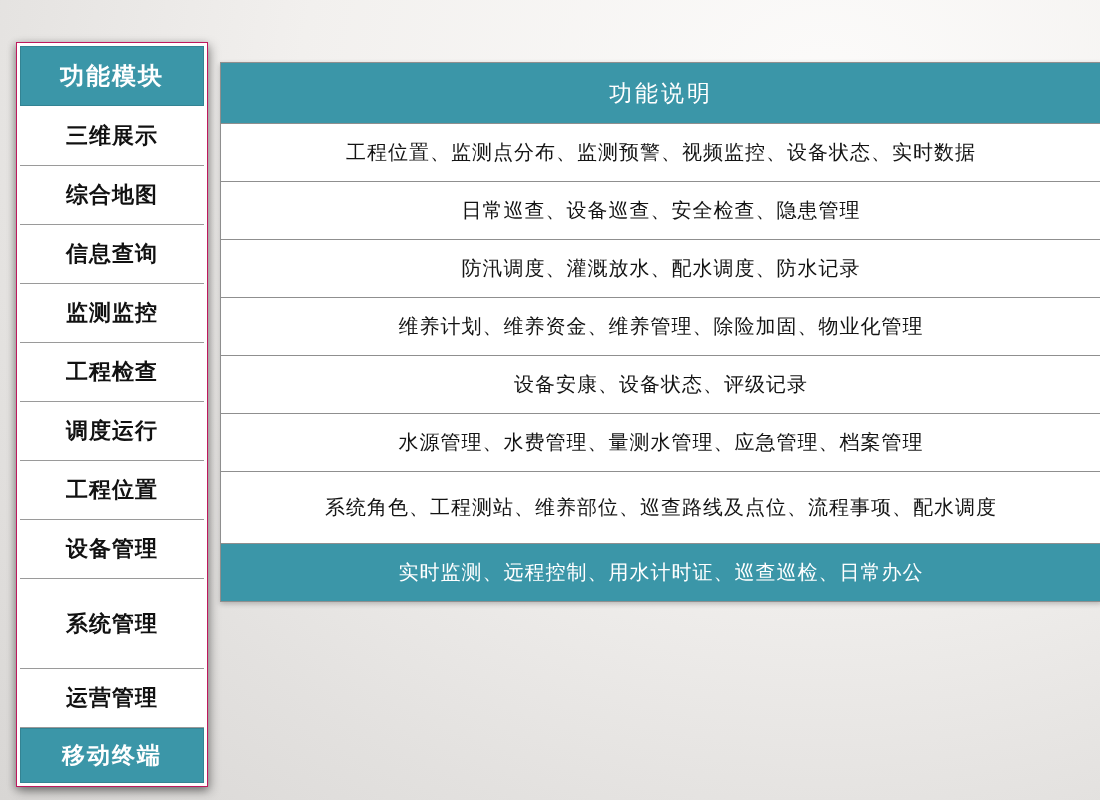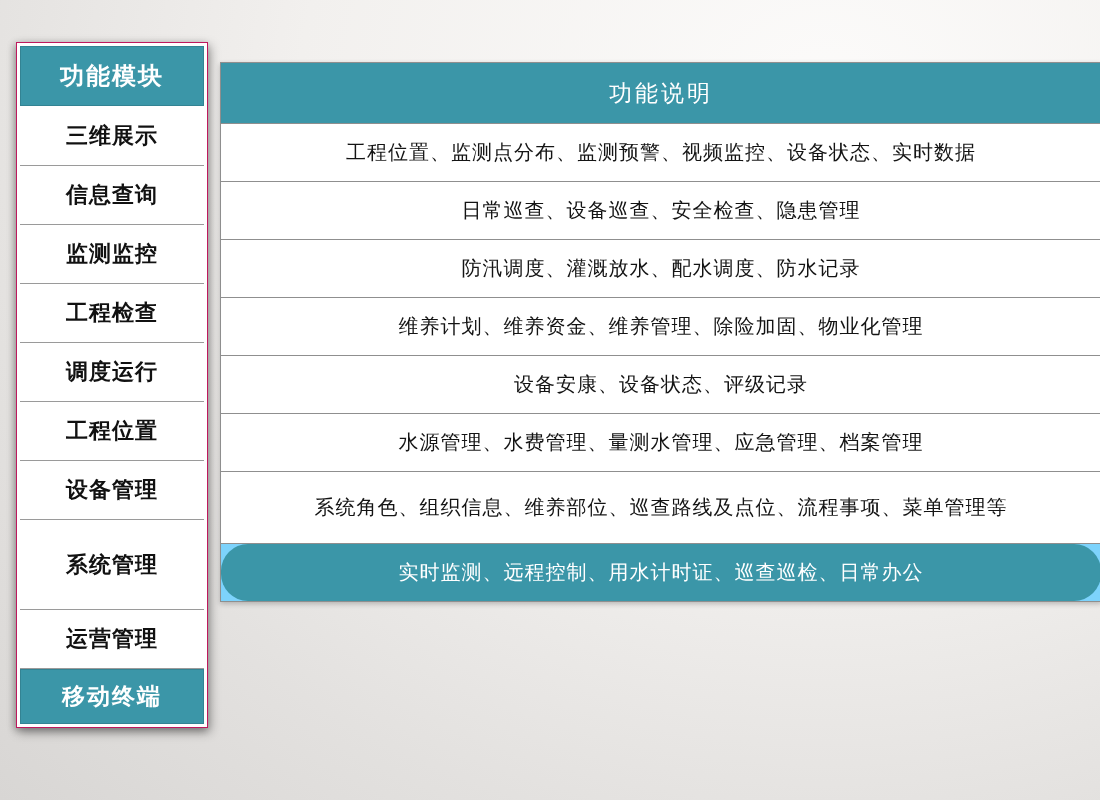--- a/index.html
+++ b/index.html
@@ -22,21 +22,21 @@
     font-size:23px;font-weight:500;letter-spacing:3px;
     border-bottom:1px solid #8f8f8f;
   }
   .dt-row{
     height:57px;background:#fff;color:#141414;
     display:flex;align-items:center;justify-content:center;
     font-size:20px;font-weight:500;letter-spacing:1px;
     border-bottom:1px solid #8f8f8f;text-align:center;
   }
   .dt-row.tall{height:71px;}
-  .dt-row.teal{background:var(--teal);color:#fff;border-bottom:none;border-radius:27px;}
+  .dt-row.teal{background:var(--teal);color:#fff;border-bottom:none;}
 
   
   .sidebar{
     position:absolute;left:16px;top:42px;width:192px;z-index:2;
     background:#fff;border:1px solid #be185d;box-sizing:border-box;
     padding:3px;box-shadow:2px 4px 10px rgba(0,0,0,0.38), -2px 2px 7px rgba(0,0,0,0.22);
   }
   .sb-header{
     height:60px;background:var(--teal);color:#fff;
     display:flex;align-items:center;justify-content:center;
@@ -62,27 +62,28 @@
 <body>
 
 <div class="desc-table">
   <div class="dt-header">功能说明</div>
   <div class="dt-row">工程位置、监测点分布、监测预警、视频监控、设备状态、实时数据</div>
   <div class="dt-row">日常巡查、设备巡查、安全检查、隐患管理</div>
   <div class="dt-row">防汛调度、灌溉放水、配水调度、防水记录</div>
   <div class="dt-row">维养计划、维养资金、维养管理、除险加固、物业化管理</div>
   <div class="dt-row">设备安康、设备状态、评级记录</div>
   <div class="dt-row">水源管理、水费管理、量测水管理、应急管理、档案管理</div>
-  <div class="dt-row tall">系统角色、组织信息、维养部位、巡查路线及点位、流程事项、菜单管理等</div>
+  <div class="dt-row tall">系统角色、工程测站、维养部位、巡查路线及点位、流程事项、配水调度</div>
   <div class="dt-row teal">实时监测、远程控制、用水计时证、巡查巡检、日常办公</div>
 </div>
 
 <div class="sidebar">
   <div class="sb-header">功能模块</div>
   <div class="sb-item">三维展示</div>
+  <div class="sb-item">综合地图</div>
   <div class="sb-item">信息查询</div>
   <div class="sb-item">监测监控</div>
   <div class="sb-item">工程检查</div>
   <div class="sb-item">调度运行</div>
   <div class="sb-item">工程位置</div>
   <div class="sb-item">设备管理</div>
   <div class="sb-item tall">系统管理</div>
   <div class="sb-item">运营管理</div>
   <div class="sb-footer-wrap">
     <div class="sb-footer">移动终端</div>

